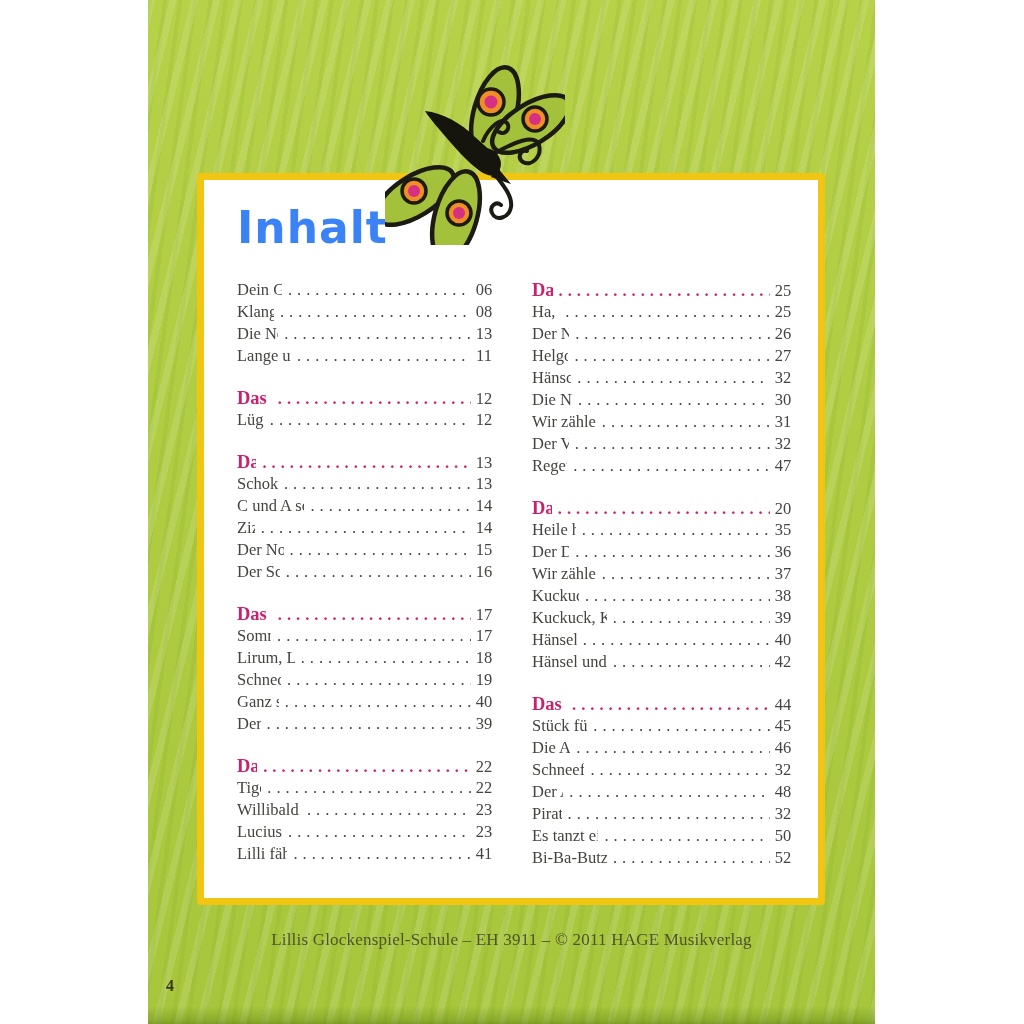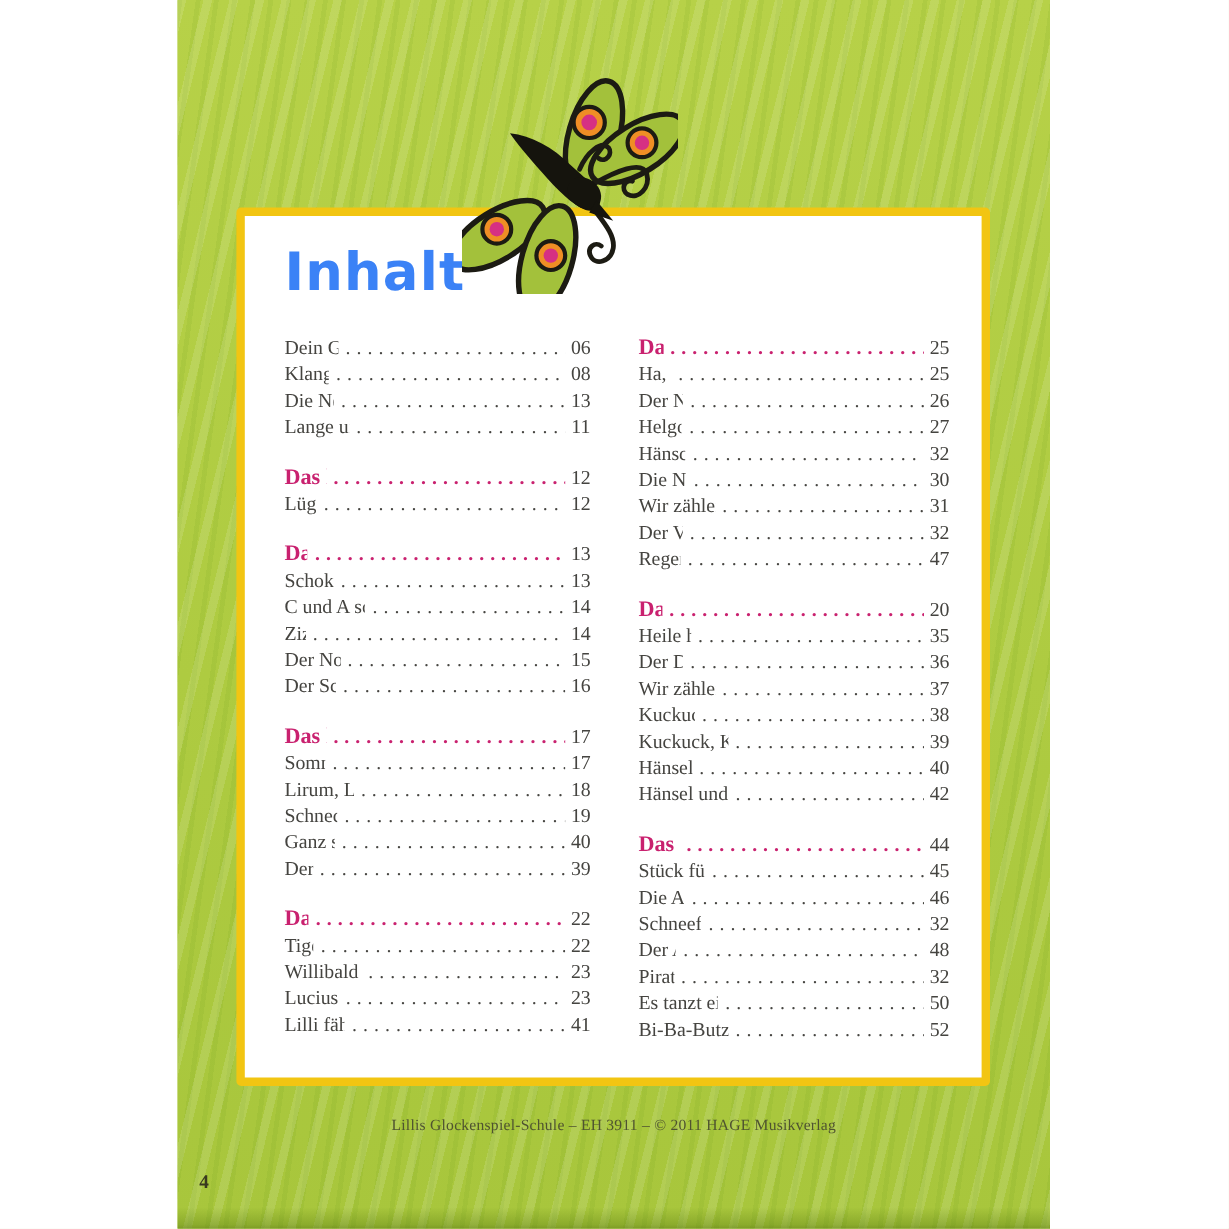--- a/index.html
+++ b/index.html
@@ -49,21 +49,21 @@
     flex:1 1 auto;min-width:0;overflow:hidden;white-space:nowrap;
     letter-spacing:5px;margin-left:6px;margin-right:2px;
   }
   .toc-row .dots::after{content:".......................................................";}
   .toc-row .num{flex:0 0 22px;text-align:center;}
   .toc-row.head .label{color:#c9216f;font-weight:bold;font-size:18.5px;}
   .toc-row.head .dots{color:#c9216f;font-weight:bold;}
 
   .imprint{
     position:absolute;left:148px;top:930px;width:727px;text-align:center;
-    font-size:13px;color:#4f5330;letter-spacing:0.2px;
+    font-size:17px;color:#4f5330;letter-spacing:0.2px;
   }
   .page-number{
     position:absolute;left:166px;top:977px;
     font-size:16px;font-weight:bold;color:#39381f;
   }
 
   .dragonfly{position:absolute;left:385px;top:55px;width:180px;height:190px;}
 </style>
 </head>
 <body>

